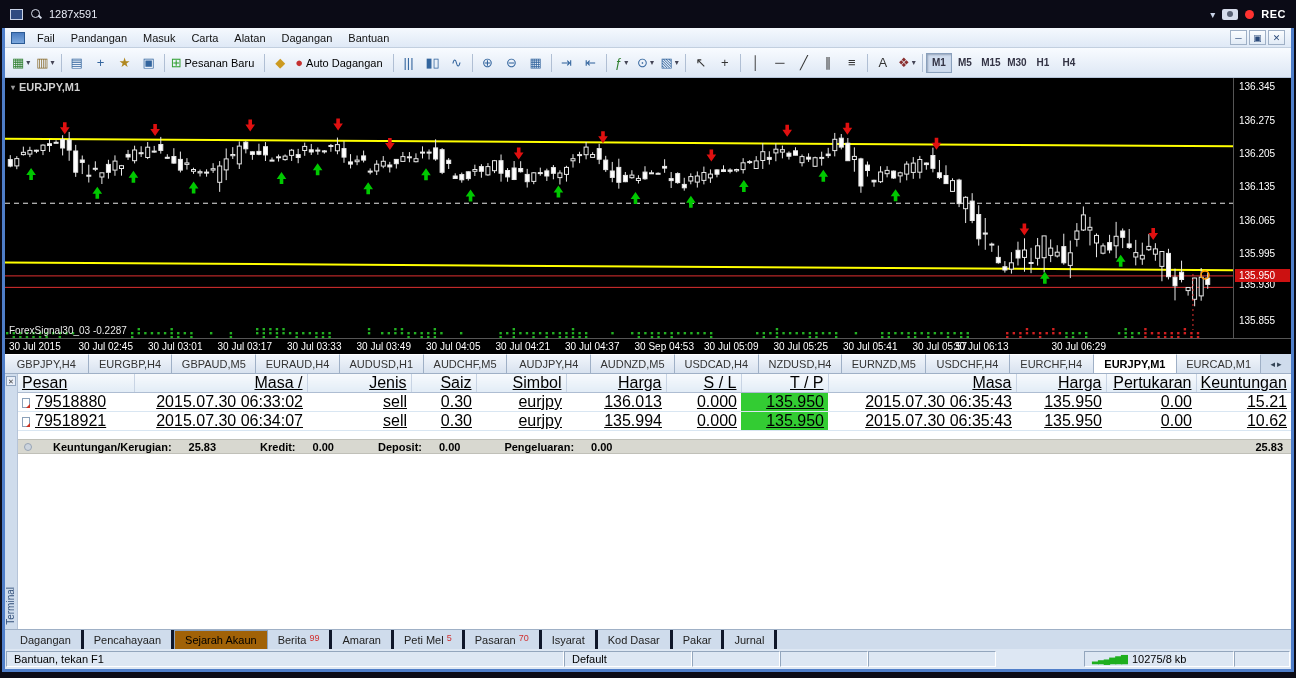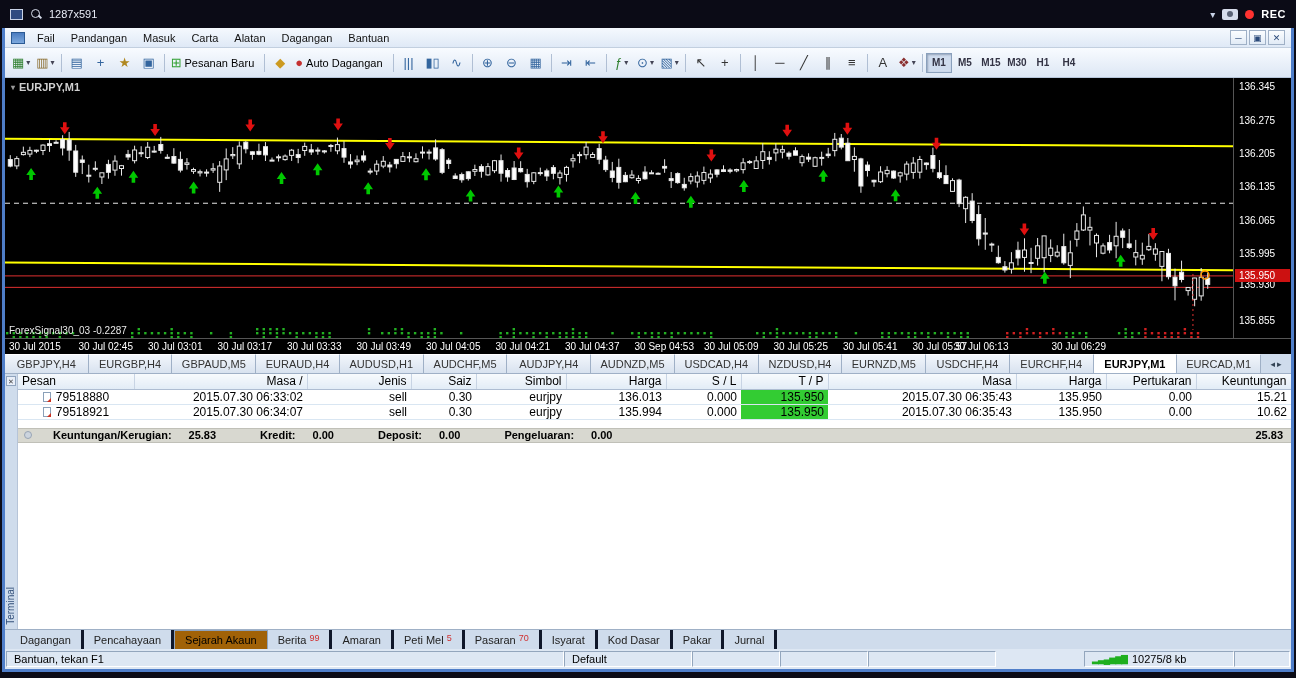--- a/index.html
+++ b/index.html
@@ -58,25 +58,25 @@
   .stab { flex:1; display:flex; align-items:center; justify-content:center; font-size:11px; color:#333; background:linear-gradient(#f2f6fb,#d8e2ef); border-right:1px solid #9fb0c6; border-top:1px solid #fff; white-space:nowrap; overflow:hidden; }
   .stab.active { background:#fff; color:#000; font-weight:bold; }
   .stab-scroll { width:30px; display:flex; align-items:center; justify-content:center; gap:2px; font-size:9px; color:#345; }
 
   
   .terminal { height:255px; background:#fff; display:flex; }
   .tstrip { position:relative; width:13px; background:#cfdcec; border-right:1px solid #b6c4d8; }
   .tclose { position:absolute; top:2px; left:1px; width:10px; height:10px; font-size:7px; line-height:9px; text-align:center; color:#444; border:1px solid #8fa3bd; background:#e8eef8; }
   .vlabel { position:absolute; bottom:4px; left:0; width:12px; writing-mode:vertical-rl; transform:rotate(180deg); font-size:10px; color:#33507a; }
   .tmain { flex:1; overflow:hidden; }
-  table.hist { width:1273px; table-layout:fixed; border-collapse:collapse; font-size:12px; }
+  table.hist { width:1273px; table-layout:fixed; border-collapse:collapse; font-size:16px;text-decoration:underline; }
   table.hist th { height:15px; font-weight:normal; color:#000; background:linear-gradient(#f7fafd,#e2ecf6); border-right:1px solid #c8d4e4; border-bottom:1px solid #aebdd2; padding:0 4px; text-align:right; white-space:nowrap; overflow:hidden; }
   table.hist th:first-child { text-align:left; }
   table.hist td { height:15px; color:#000; border-bottom:1px solid #d9e6f2; padding:0 4px; text-align:right; white-space:nowrap; overflow:hidden; }
-  table.hist td:first-child { text-align:center; }
+  table.hist td:first-child { text-align:left; }
   .doc-icon { display:inline-block; width:8px; height:10px; background:#fff; border:1px solid #8aa0b8; position:relative; margin-right:5px; vertical-align:-1px; }
   .doc-icon::after { content:""; position:absolute; right:-1px; bottom:-1px; border-left:4px solid transparent; border-bottom:4px solid #cc3322; }
   .tp-cell { background:#33cc33; }
   .summary { margin-top:8px; height:15px; background:#d8d8d0; border-top:1px solid #c0c0b8; border-bottom:1px solid #c0c0b8; display:flex; align-items:center; font-size:11px; font-weight:bold; color:#000; padding:0 8px 0 6px; gap:17px; }
   .sum-ico { width:8px; height:8px; border:1px solid #98a4b4; border-radius:50%; background:#ccd4de; margin-right:4px; }
   .summary .gap { width:10px; }
   .summary .total { margin-left:auto; }
 
   
   .bottabs { height:20px; background:#cfdcec; border-top:1px solid #9fb0c6; display:flex; align-items:stretch; padding-left:5px; font-size:11px; color:#222; }

